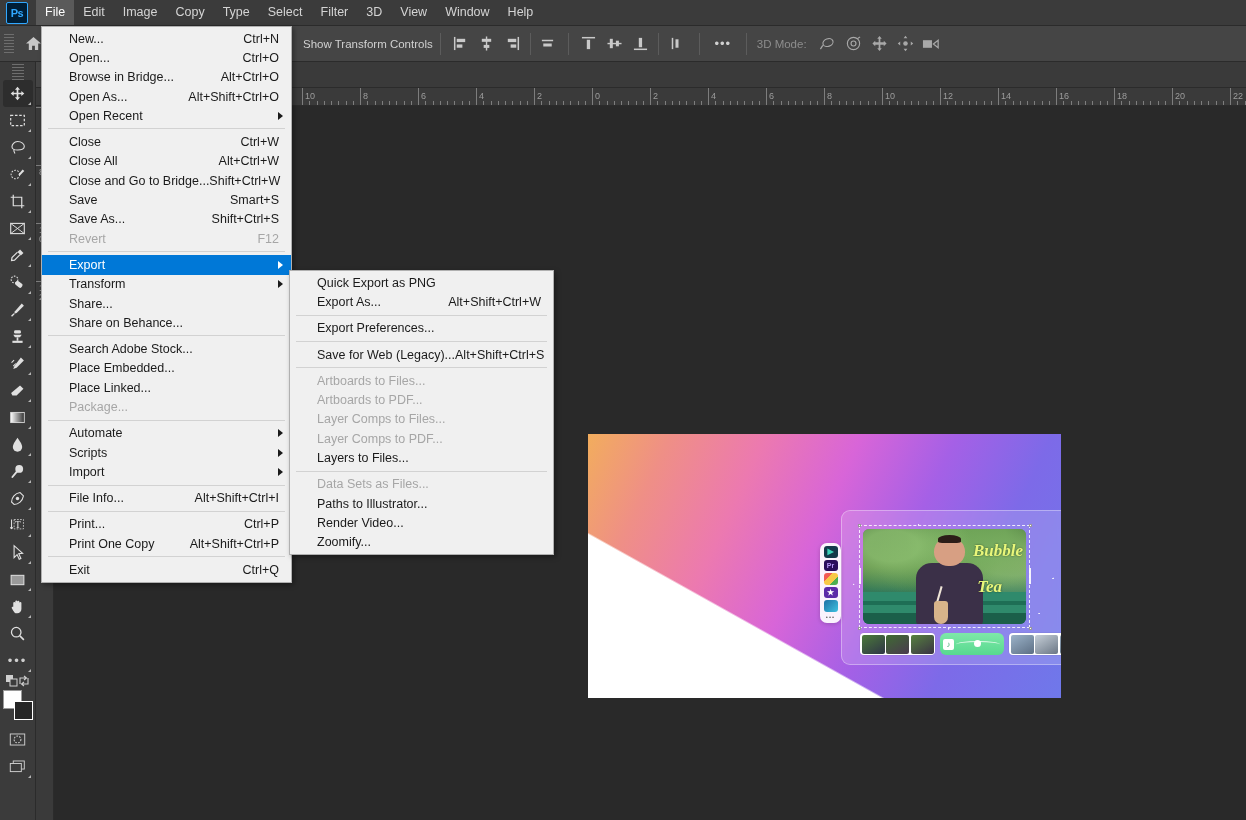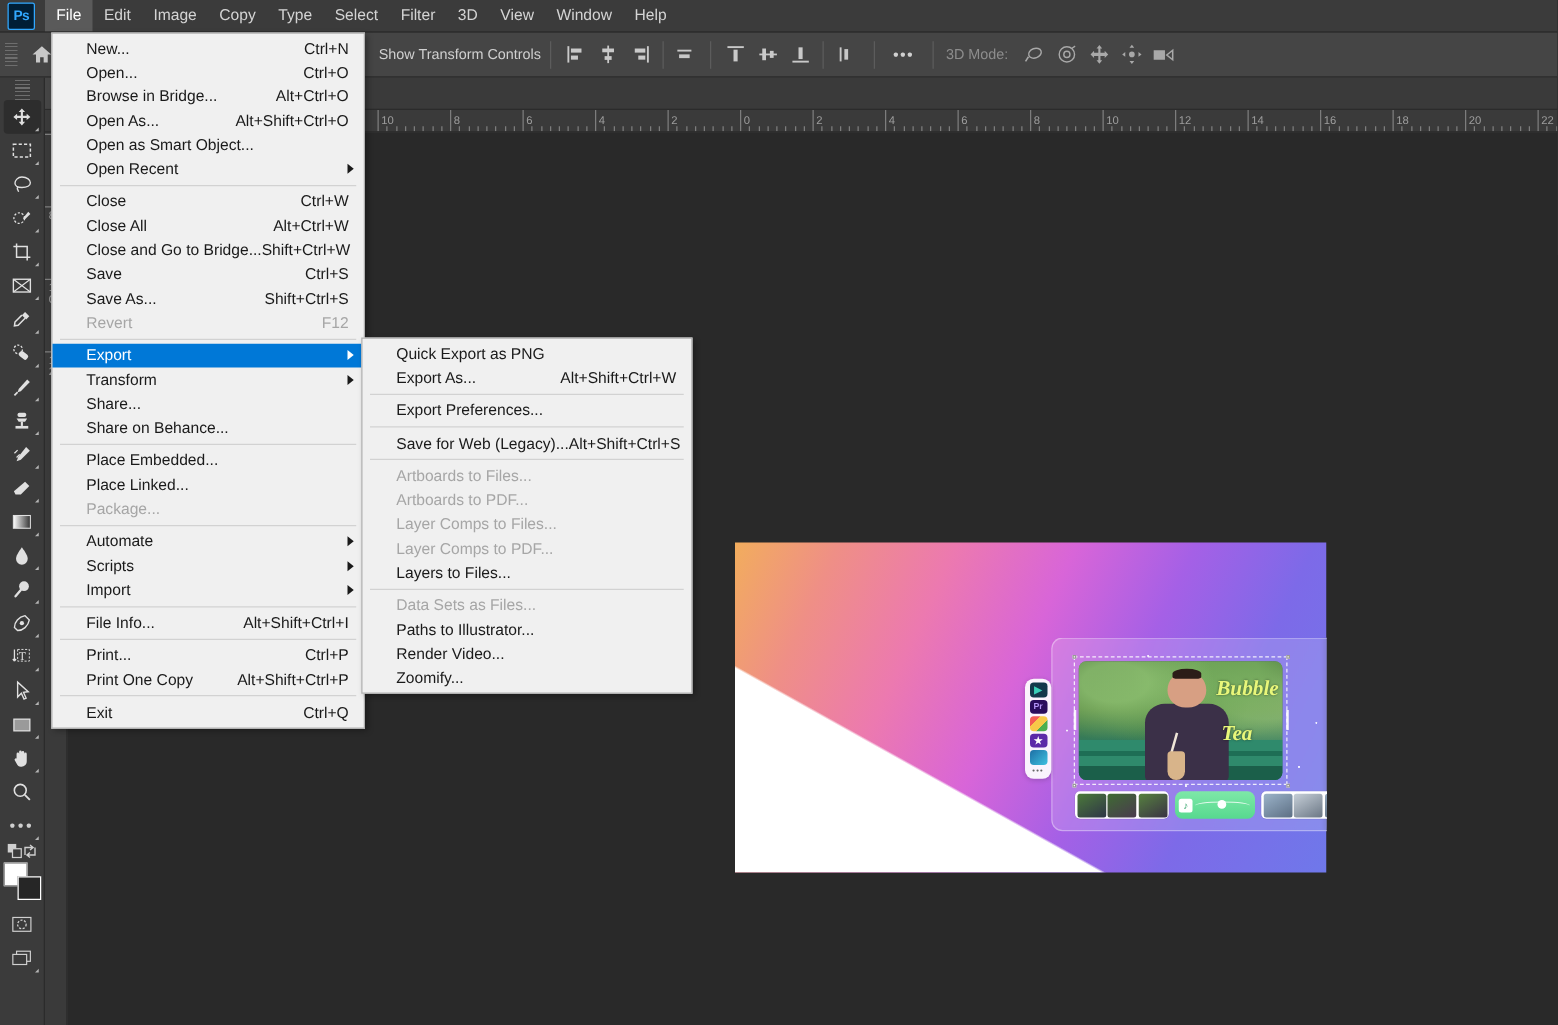--- a/index.html
+++ b/index.html
@@ -896,42 +896,39 @@
         </div>
         <div class="mrow">
           <span class="lbl">Browse in Bridge...</span>
           <span class="accel">Alt+Ctrl+O</span>
         </div>
         <div class="mrow">
           <span class="lbl">Open As...</span>
           <span class="accel">Alt+Shift+Ctrl+O</span>
         </div>
         <div class="mrow">
-          <span class="lbl">Open as Smart Object...</span>
-        </div>
-        <div class="mrow">
           <span class="lbl">Open Recent</span>
           <span class="arrow"></span>
         </div>
         <div class="msep"></div>
         <div class="mrow">
           <span class="lbl">Close</span>
           <span class="accel">Ctrl+W</span>
         </div>
         <div class="mrow">
           <span class="lbl">Close All</span>
           <span class="accel">Alt+Ctrl+W</span>
         </div>
         <div class="mrow">
           <span class="lbl">Close and Go to Bridge...</span>
           <span class="accel">Shift+Ctrl+W</span>
         </div>
         <div class="mrow">
           <span class="lbl">Save</span>
-          <span class="accel">Ctrl+S</span>
+          <span class="accel">Smart+S</span>
         </div>
         <div class="mrow">
           <span class="lbl">Save As...</span>
           <span class="accel">Shift+Ctrl+S</span>
         </div>
         <div class="mrow disabled">
           <span class="lbl">Revert</span>
           <span class="accel">F12</span>
         </div>
         <div class="msep"></div>
@@ -944,20 +941,23 @@
           <span class="arrow"></span>
         </div>
         <div class="mrow">
           <span class="lbl">Share...</span>
         </div>
         <div class="mrow">
           <span class="lbl">Share on Behance...</span>
         </div>
         <div class="msep"></div>
         <div class="mrow">
+          <span class="lbl">Search Adobe Stock...</span>
+        </div>
+        <div class="mrow">
           <span class="lbl">Place Embedded...</span>
         </div>
         <div class="mrow">
           <span class="lbl">Place Linked...</span>
         </div>
         <div class="mrow disabled">
           <span class="lbl">Package...</span>
         </div>
         <div class="msep"></div>
         <div class="mrow">

